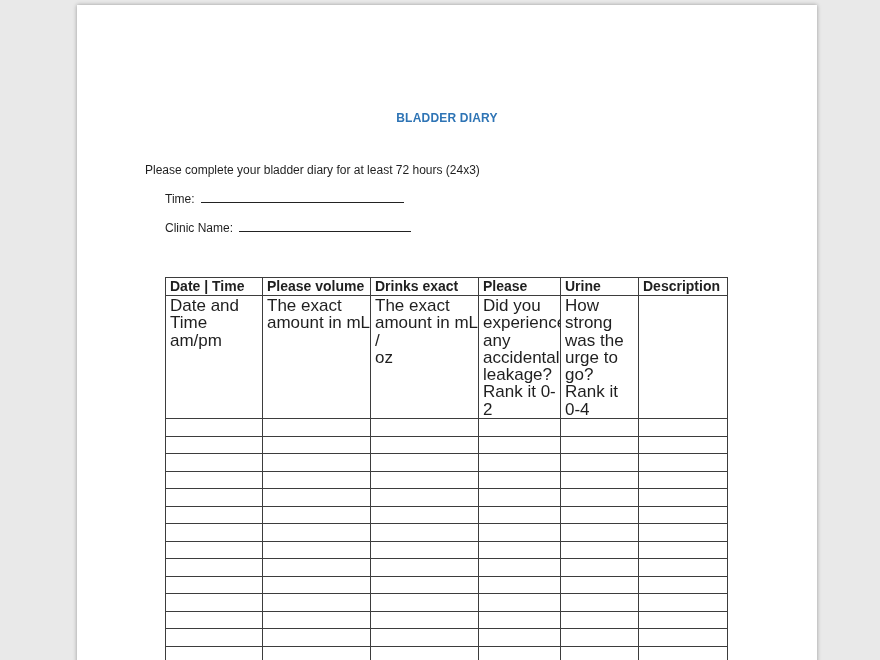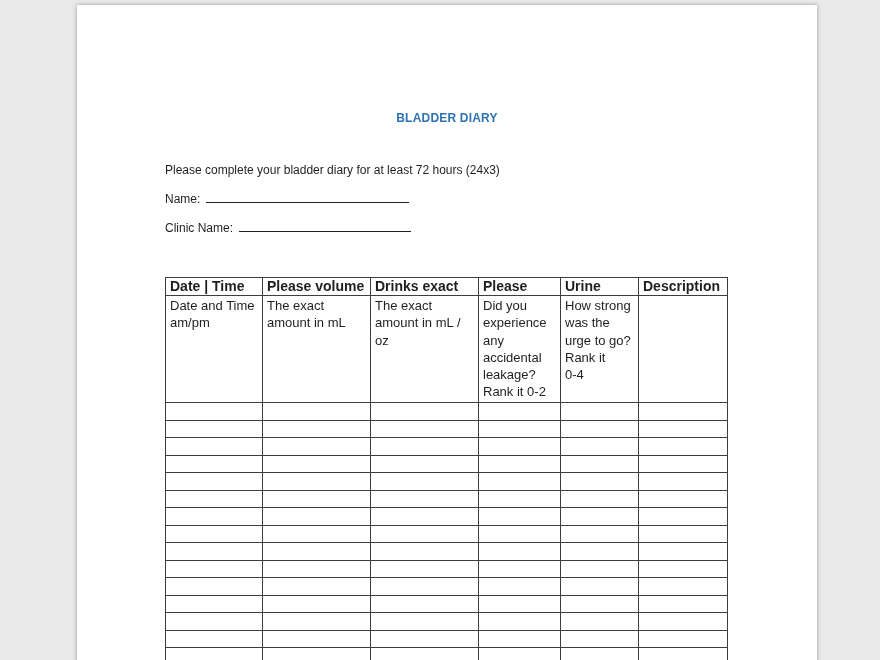--- a/index.html
+++ b/index.html
@@ -24,21 +24,21 @@
   .doc-title {
     margin: 102px 0 0 0;
     text-align: center;
     font-size: 12px;
     line-height: 22px;
     font-weight: 600;
     color: #2E74B5;
     letter-spacing: 0.2px;
   }
   .intro {
-    margin: 34px 0 0 88px;
+    margin: 34px 0 0 68px;
     font-size: 12px;
     line-height: 15px;
   }
   .field-line {
     margin: 13px 0 0 88px;
     font-size: 12px;
     line-height: 15px;
   }
   .blank-line {
     display: inline-block;
@@ -63,41 +63,41 @@
     overflow: hidden;
   }
   table.diary th {
     font-size: 14px;
     font-weight: bold;
     height: 17px;
     line-height: 17px;
     white-space: nowrap;
   }
   tr.desc-row td {
-    font-size: 13px;
+    font-size: 17px;
     line-height: 17.3px;
     height: 105px;
     padding-top: 1px;
     white-space: pre-line;
   }
   tr.empty-row td {
     height: 16.5px;
   }
 </style>
 </head>
 <body>
 
 <div class="page">
 
   <h1 class="doc-title">BLADDER DIARY</h1>
 
   <p class="intro">Please complete your bladder diary for at least 72 hours (24x3)</p>
 
   <p class="field-line">
-    <span>Name:</span><span class="blank-line blank-name"></span>
+    <span>Time:</span><span class="blank-line blank-name"></span>
   </p>
 
   <p class="field-line">
     <span>Clinic Name:</span><span class="blank-line blank-clinic"></span>
   </p>
 
   <table class="diary">
     <colgroup>
       <col style="width:97px">
         <col style="width:108px">

